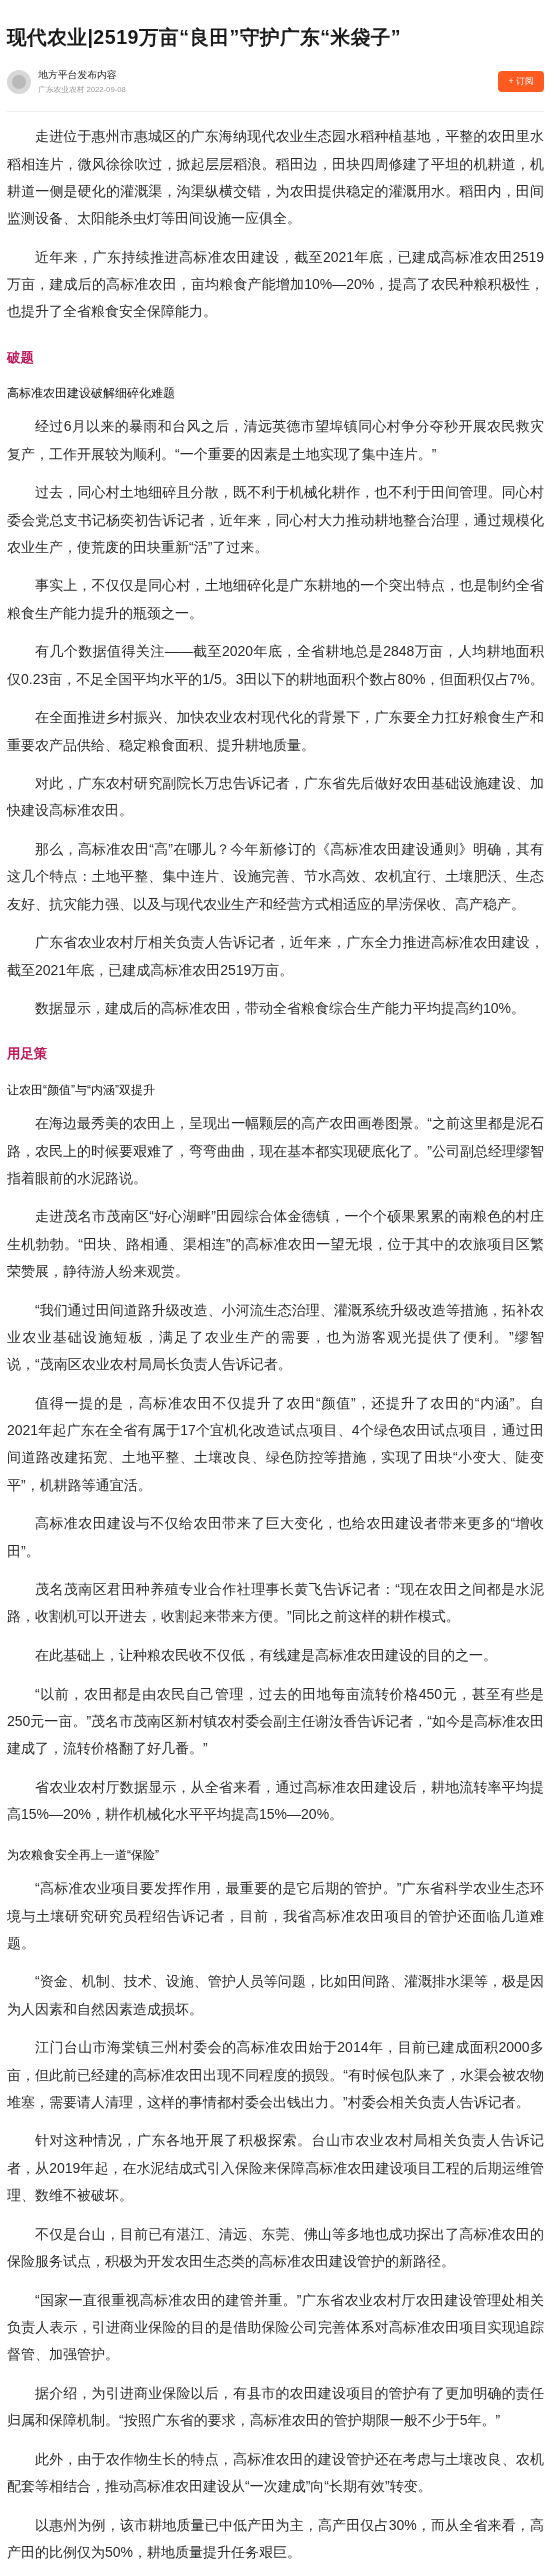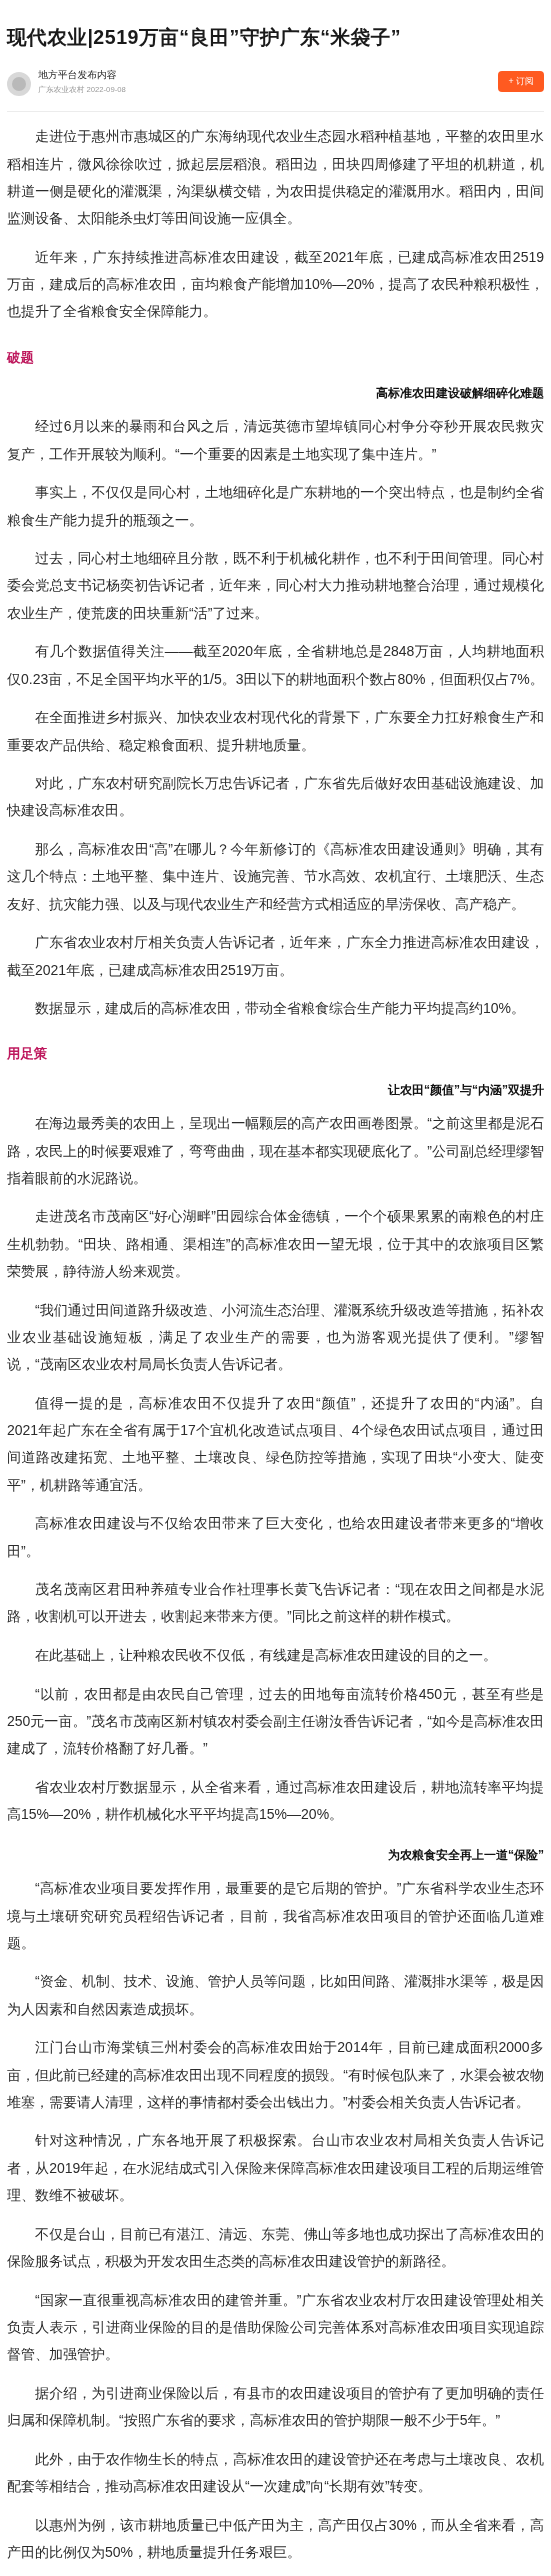--- a/index.html
+++ b/index.html
@@ -23,21 +23,21 @@
   .title {
     font-size: 19.6px;
     font-weight: bold;
     letter-spacing: 0.5px;
     color: #1a1a1a;
     padding: 24px 0 0 0;
     line-height: 1.35;
   }
   .meta-row {
     display: flex;
-    align-items: flex-end;
+    align-items: center;
     padding: 17.5px 0 0 0;
     position: relative;
   }
   .source-icon {
     width: 24px; height: 24px;
     border-radius: 50%;
     background: #d8d8d8;
     display: inline-block;
     margin-right: 7.2px;
     position: relative;
@@ -81,24 +81,23 @@
     text-align: justify;
   }
   h2.sec {
     font-size: 13.4px;
     font-weight: bold;
     color: #be185d;
     margin: 23px 0 9.3px 0;
   }
   h3.sub {
     font-size: 12px;
-    font-weight: bold;
+    font-weight: normal;
     color: #111;
     margin: 18.5px 0 7.2px 0;
-    text-align: right;
   }
   
   .footer {
     margin-top: 31px;
     border-top: 0.5px solid #eee;
     padding-top: 13.4px;
     text-align: center;
   }
   .footer-icons {
     display: flex;
@@ -156,22 +155,22 @@
 
     <div class="sep"></div>
 
     <p class="para">走进位于惠州市惠城区的广东海纳现代农业生态园水稻种植基地，平整的农田里水稻相连片，微风徐徐吹过，掀起层层稻浪。稻田边，田块四周修建了平坦的机耕道，机耕道一侧是硬化的灌溉渠，沟渠纵横交错，为农田提供稳定的灌溉用水。稻田内，田间监测设备、太阳能杀虫灯等田间设施一应俱全。</p>
     <p class="para">近年来，广东持续推进高标准农田建设，截至2021年底，已建成高标准农田2519万亩，建成后的高标准农田，亩均粮食产能增加10%—20%，提高了农民种粮积极性，也提升了全省粮食安全保障能力。</p>
 
     <h2 class="sec">破题</h2>
     <h3 class="sub">高标准农田建设破解细碎化难题</h3>
 
     <p class="para">经过6月以来的暴雨和台风之后，清远英德市望埠镇同心村争分夺秒开展农民救灾复产，工作开展较为顺利。“一个重要的因素是土地实现了集中连片。”</p>
+    <p class="para">过去，同心村土地细碎且分散，既不利于机械化耕作，也不利于田间管理。同心村委会党总支书记杨奕初告诉记者，近年来，同心村大力推动耕地整合治理，通过规模化农业生产，使荒废的田块重新“活”了过来。</p>
     <p class="para">事实上，不仅仅是同心村，土地细碎化是广东耕地的一个突出特点，也是制约全省粮食生产能力提升的瓶颈之一。</p>
-    <p class="para">过去，同心村土地细碎且分散，既不利于机械化耕作，也不利于田间管理。同心村委会党总支书记杨奕初告诉记者，近年来，同心村大力推动耕地整合治理，通过规模化农业生产，使荒废的田块重新“活”了过来。</p>
     <p class="para">有几个数据值得关注——截至2020年底，全省耕地总是2848万亩，人均耕地面积仅0.23亩，不足全国平均水平的1/5。3田以下的耕地面积个数占80%，但面积仅占7%。</p>
     <p class="para">在全面推进乡村振兴、加快农业农村现代化的背景下，广东要全力扛好粮食生产和重要农产品供给、稳定粮食面积、提升耕地质量。</p>
     <p class="para">对此，广东农村研究副院长万忠告诉记者，广东省先后做好农田基础设施建设、加快建设高标准农田。</p>
     <p class="para">那么，高标准农田“高”在哪儿？今年新修订的《高标准农田建设通则》明确，其有这几个特点：土地平整、集中连片、设施完善、节水高效、农机宜行、土壤肥沃、生态友好、抗灾能力强、以及与现代农业生产和经营方式相适应的旱涝保收、高产稳产。</p>
     <p class="para">广东省农业农村厅相关负责人告诉记者，近年来，广东全力推进高标准农田建设，截至2021年底，已建成高标准农田2519万亩。</p>
     <p class="para">数据显示，建成后的高标准农田，带动全省粮食综合生产能力平均提高约10%。</p>
 
     <h2 class="sec">用足策</h2>
     <h3 class="sub">让农田“颜值”与“内涵”双提升</h3>
 

